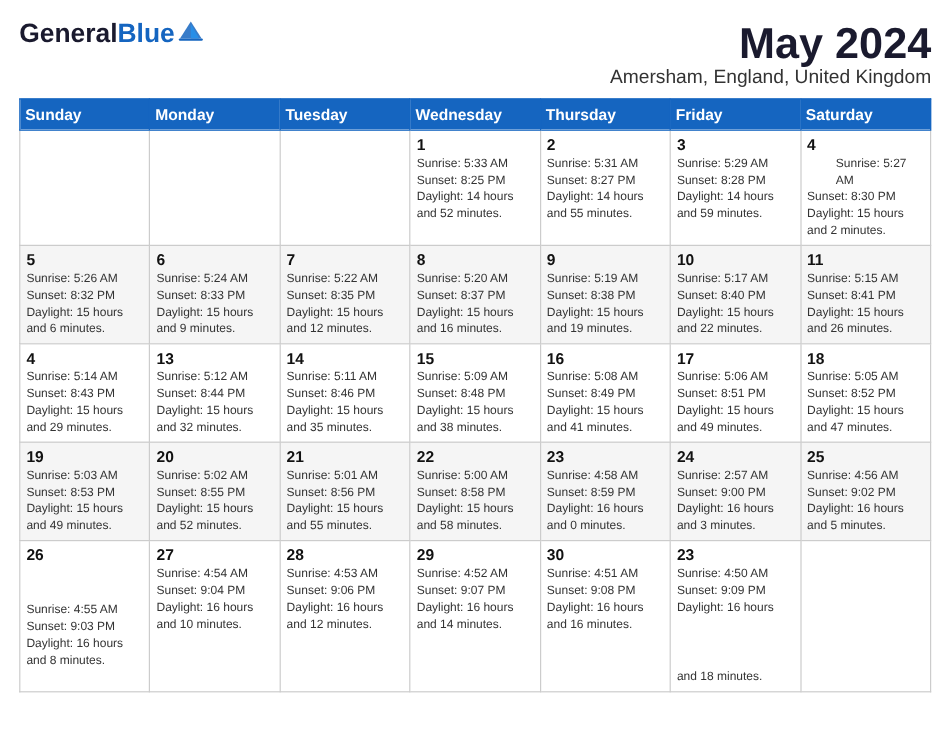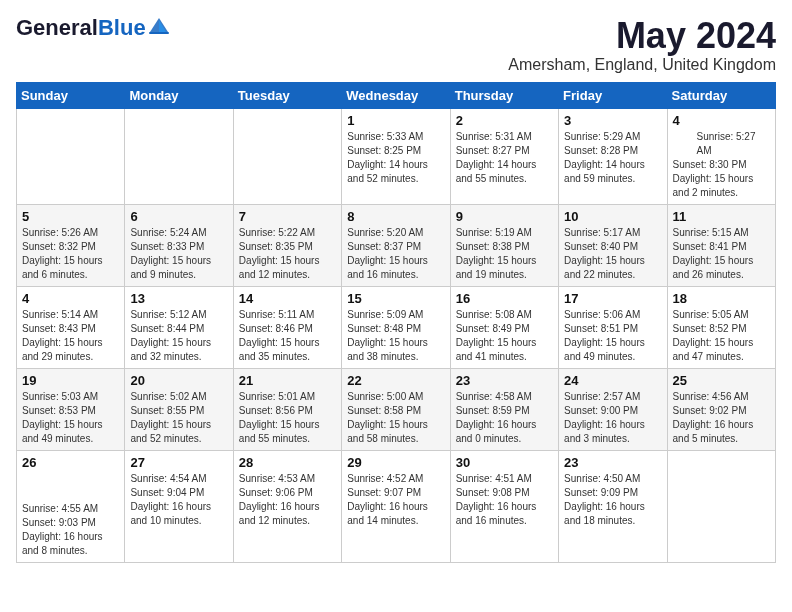--- a/index.html
+++ b/index.html
@@ -401,19 +401,19 @@
             <span style="display: block;">Daylight: 16 hours</span>
             <span style="display: block;"> and 16 minutes.</span>
           </div>
         </td>
         <td>
           <span class="day-num">23</span>
           <div class="cell-text">
             <span style="display: block;">Sunrise: 4:50 AM</span>
             <span style="display: block;">Sunset: 9:09 PM</span>
             <span style="display: block;">Daylight: 16 hours</span>
-            <span style="display: block;"> and 18 minutes.</span>
+            <span style="display: block; margin-top: 44px;"> and 18 minutes.</span>
           </div>
         </td>
         <td class="empty-cell"></td>
       </tr>
     </tbody>
 </table>
 
 </body></html>

